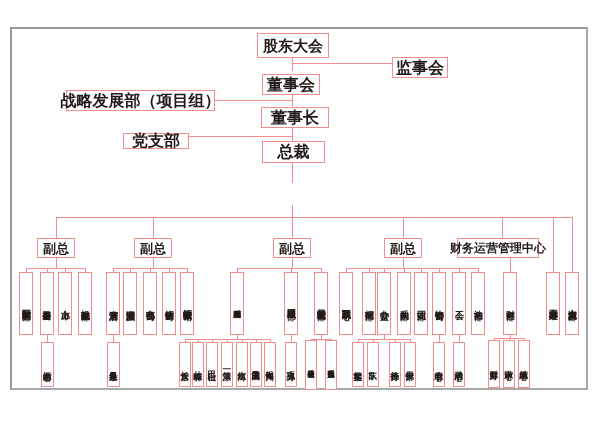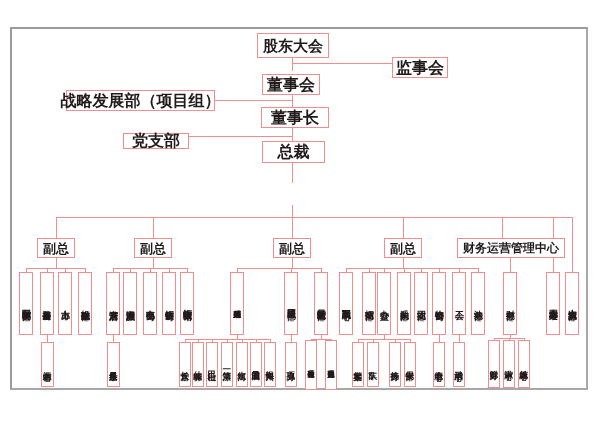--- a/index.html
+++ b/index.html
@@ -73,21 +73,21 @@
   <div class="hnode fs14" style="left:262px;top:74px;width:58px;height:21px;">董事会</div>
   <div class="hnode fs14" style="left:66px;top:90px;width:149px;height:21px;">战略发展部（项目组）</div>
   <div class="hnode fs14" style="left:261px;top:107px;width:68px;height:21px;">董事长</div>
   <div class="hnode fs14" style="left:123px;top:126px;width:66px;height:16px;margin-top:7px;">党支部</div>
   <div class="hnode fs14" style="left:262px;top:141px;width:63px;height:22px;">总裁</div>
 
   <div class="hnode fs13" style="left:37px;top:238px;width:38px;height:20px;">副总</div>
   <div class="hnode fs13" style="left:134px;top:238px;width:38px;height:20px;">副总</div>
   <div class="hnode fs13" style="left:273px;top:238px;width:38px;height:20px;">副总</div>
   <div class="hnode fs13" style="left:384px;top:238px;width:38px;height:20px;">副总</div>
-  <div class="hnode fs12" style="left:457px;top:238px;width:108px;height:20px;">财务运营管理中心</div>
+  <div class="hnode fs12" style="left:457px;top:238px;width:82px;height:20px;">财务运营管理中心</div>
 
   <div class="vnode" style="left:19px;top:272px;width:14px;height:63px;">国际贸易部</div>
   <div class="vnode c6" style="left:40px;top:272px;width:14px;height:63px;">创新基金公司</div>
   <div class="vnode" style="left:58px;top:272px;width:14px;height:63px;">上市办</div>
   <div class="vnode" style="left:78px;top:272px;width:14px;height:63px;">投融资部</div>
   <div class="vnode" style="left:106px;top:272px;width:14px;height:63px;">东升酒店</div>
   <div class="vnode" style="left:123px;top:272px;width:14px;height:63px;">润通国旅</div>
   <div class="vnode" style="left:143px;top:272px;width:14px;height:63px;">电商公司</div>
   <div class="vnode" style="left:162px;top:272px;width:14px;height:63px;">铜鼓公司</div>
   <div class="vnode" style="left:180px;top:272px;width:14px;height:63px;">铜鼓收藏馆</div>

